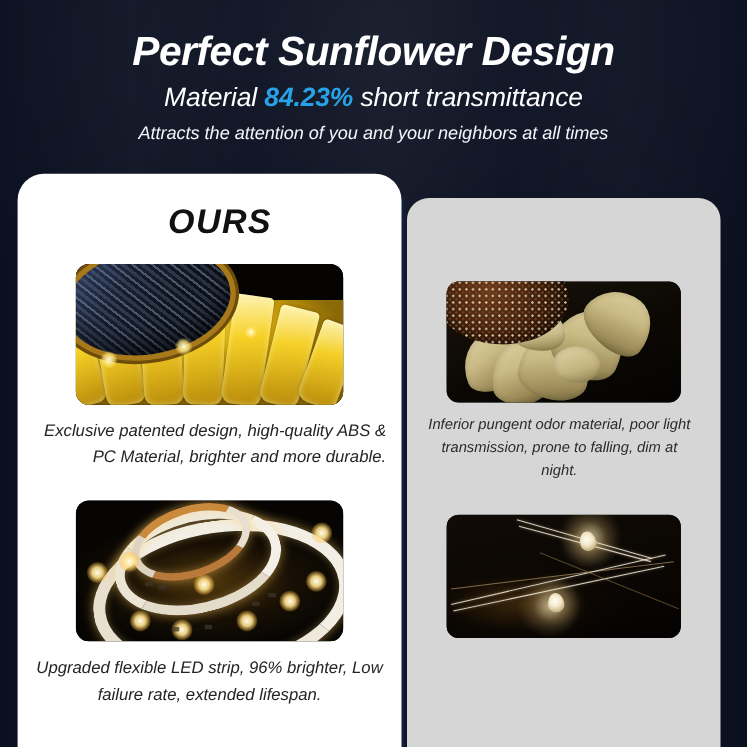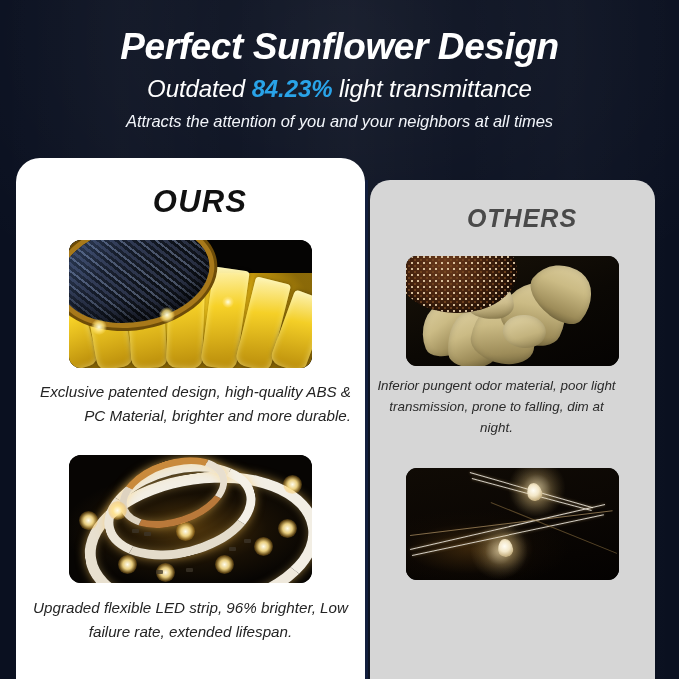--- a/index.html
+++ b/index.html
@@ -226,41 +226,40 @@
     position:absolute;width:58px;height:58px;border-radius:50%;
     background:radial-gradient(circle, rgba(255,240,200,.55) 0%, rgba(255,215,130,.18) 34%, rgba(255,200,90,0) 70%);
   }
 
   
   .caption{
     position:absolute;text-align:center;margin:0;
     color:#242424;font-weight:normal;
   }
   .cap-ours{left:14px;width:321px;font-size:15.2px;line-height:1.55;}
-  .cap-others{left:4px;width:245px;font-size:13.4px;line-height:1.55;color:#2a2a2a;}
+  .cap-others{left:16px;width:245px;font-size:13.4px;line-height:1.55;color:#2a2a2a;}
   #cap-ours-1{top:222px;text-align:right;}
   #cap-ours-2{top:438px;}
   #cap-others-1{top:196px;}
   #cap-others-2{top:412px;}
 </style>
 </head>
 <body>
 
 <div id="stage">
   <div id="bgsheen"></div>
   <div id="vignette"></div>
 
   <div class="header">
     <h1 class="h-title">Perfect Sunflower Design</h1>
-    <p class="h-sub"><span>Outdated </span><span class="pct">84.23%</span><span> light transmittance</span></p>
+    <p class="h-sub"><span>Material </span><span class="pct">84.23%</span><span> short transmittance</span></p>
     <p class="h-sub2">Attracts the attention of you and your neighbors at all times</p>
   </div>
 
   <div class="card" id="card-others">
-    <h2 class="card-title" id="title-others">OTHERS</h2>
 
     <div class="photo small" id="photo-others-1">
       <div class="ds-bg"></div>
       <div>
         <div class="ds-petal" style="left:2%;top:44%;width:26%;height:48%;border-radius:60% 40% 46% 54%/70% 66% 34% 30%;transform:rotate(-22deg);"></div>
         <div class="ds-petal" style="left:18%;top:50%;width:24%;height:52%;border-radius:52% 48% 44% 56%/72% 68% 32% 28%;transform:rotate(-6deg);"></div>
         <div class="ds-petal" style="left:34%;top:40%;width:30%;height:58%;border-radius:50% 50% 46% 54%/68% 70% 30% 32%;transform:rotate(10deg);"></div>
         <div class="ds-petal" style="left:52%;top:26%;width:30%;height:56%;border-radius:54% 46% 48% 52%/66% 68% 34% 32%;transform:rotate(26deg);"></div>
         <div class="ds-petal" style="left:66%;top:14%;width:30%;height:48%;border-radius:56% 44% 44% 56%/64% 70% 30% 36%;transform:rotate(38deg);"></div>
         <div class="ds-petal" style="left:46%;top:54%;width:20%;height:30%;border-radius:50%;transform:rotate(4deg);background:linear-gradient(160deg,#e5d8ab 0%,#c3b37e 60%,#8b7b4c 100%);"></div>

